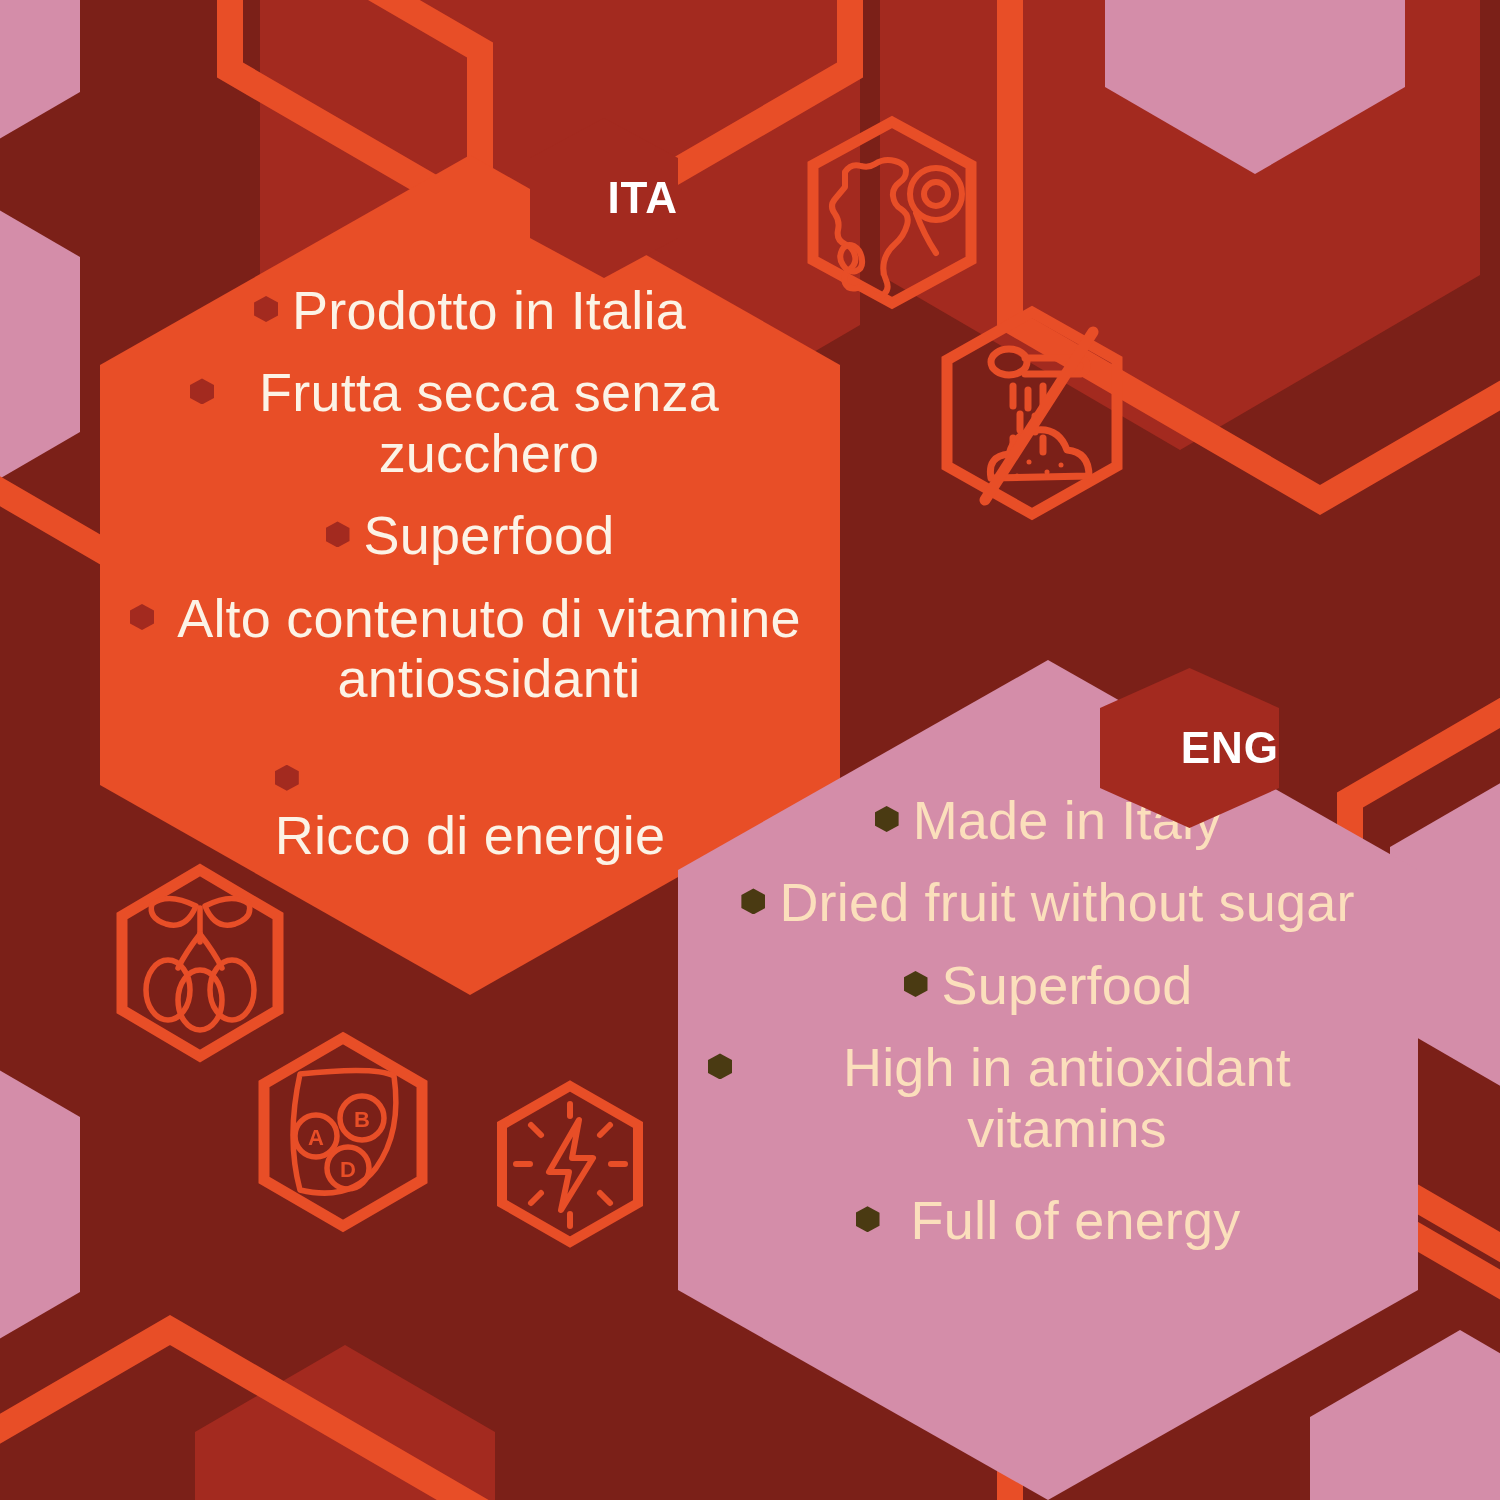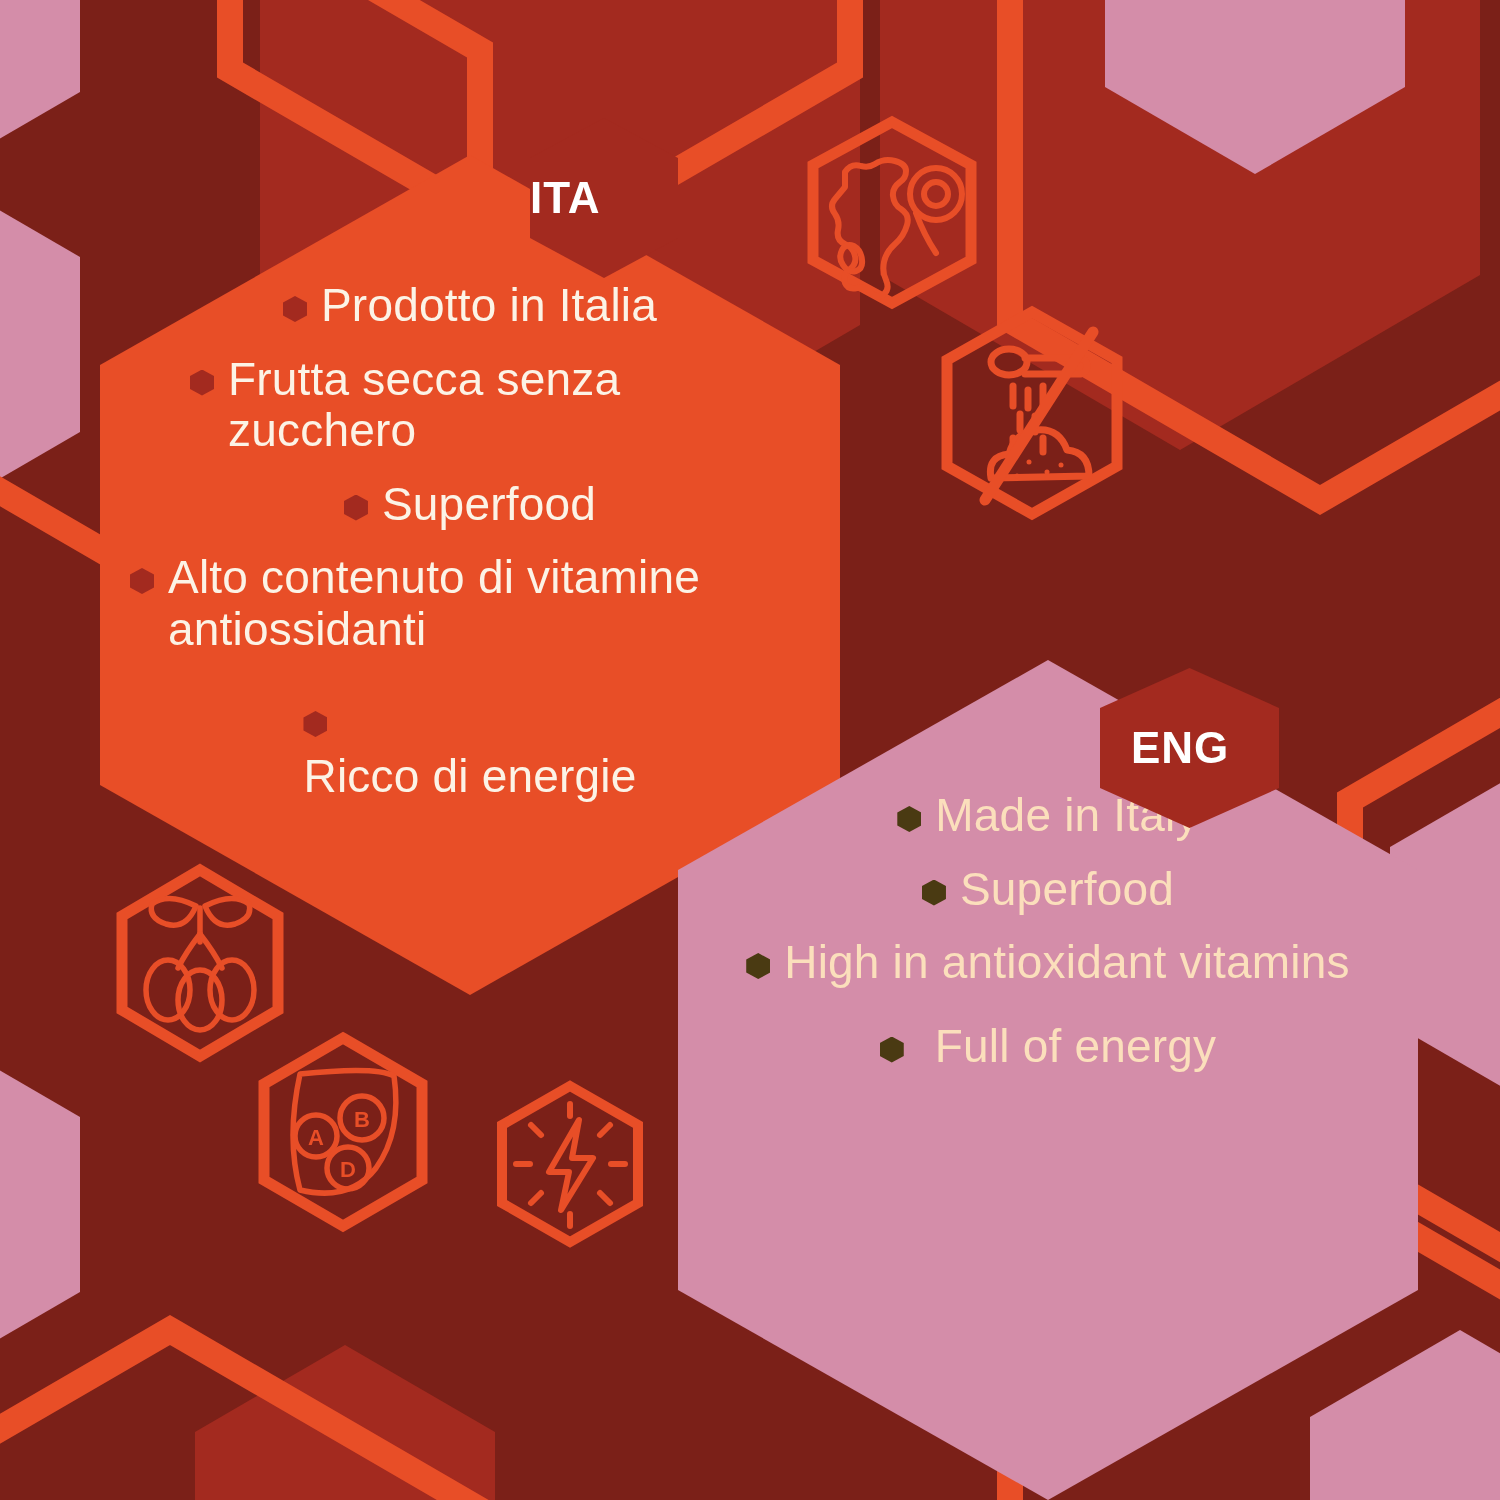--- a/index.html
+++ b/index.html
@@ -60,43 +60,44 @@
     width: 24px;
     height: 26px;
     flex: 0 0 auto;
     margin-top: 16px;
     clip-path: polygon(50% 0%, 100% 25%, 100% 75%, 50% 100%, 0% 75%, 0% 25%);
   }
   .ita-dot { background: #A32A1F; }
   .eng-dot { background: #4A3A12; }
 
   .bullet-text {
-    font-size: 46px;
+    font-size: 54px;
     line-height: 1.12;
     letter-spacing: 0.2px;
+    text-align: center;
     font-weight: 500;
   }
   .ita-text { color: #FCF3E6; }
   .eng-text { color: #FBDFBC; }
 
   
   .w-narrow { max-width: 430px; }
   .w-mid    { max-width: 560px; }
   .w-wide   { max-width: 680px; }
 
   
   .badge {
     position: absolute;
     width: 148px;
     height: 160px;
     background: #A32A1F;
     clip-path: polygon(50% 0%, 100% 25%, 100% 75%, 50% 100%, 0% 75%, 0% 25%);
     display: flex;
     align-items: center;
-    justify-content: flex-start;
+    justify-content: flex-end;
     z-index: 40;
   }
   .badge span {
     color: #FFFFFF;
     font-weight: bold;
     font-size: 44px;
     letter-spacing: 1px;
   }
   #badge-ita { left: 530px; top: 118px; }
   #badge-eng { left: 1100px; top: 668px; padding-left: 31px; }
@@ -171,20 +172,24 @@
     </div>
   </div>
 
   <div class="panel" id="panel-eng">
 
     <div class="bullet-row w-mid">
       <span class="bullet-dot eng-dot"></span>
       <span class="bullet-text eng-text">Made in Italy</span>
     </div>
 
+    <div class="bullet-row w-wide">
+      <span class="bullet-dot eng-dot"></span>
+      <span class="bullet-text eng-text">Dried fruit without sugar</span>
+    </div>
 
     <div class="bullet-row w-narrow">
       <span class="bullet-dot eng-dot"></span>
       <span class="bullet-text eng-text">Superfood</span>
     </div>
 
     <div class="bullet-row w-wide">
       <span class="bullet-dot eng-dot"></span>
       <span class="bullet-text eng-text">High in antioxidant vitamins</span>
     </div>

